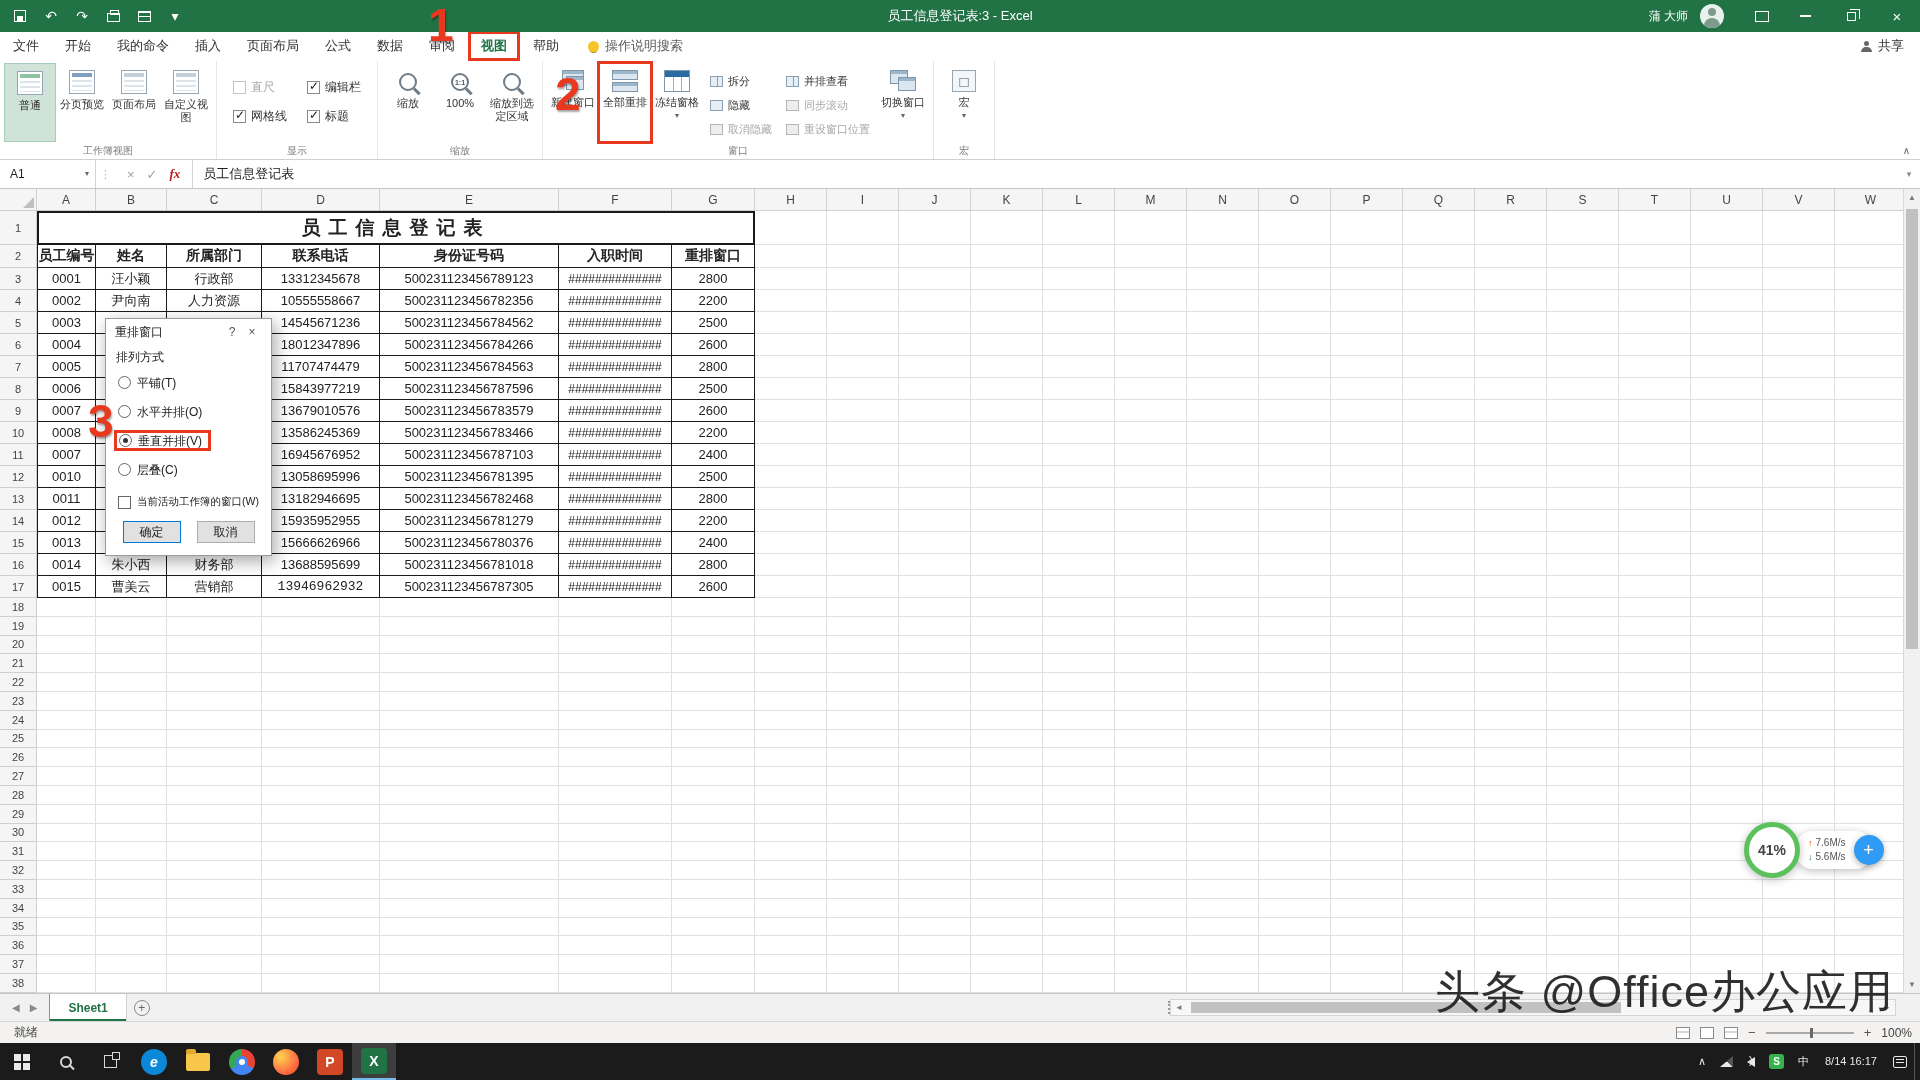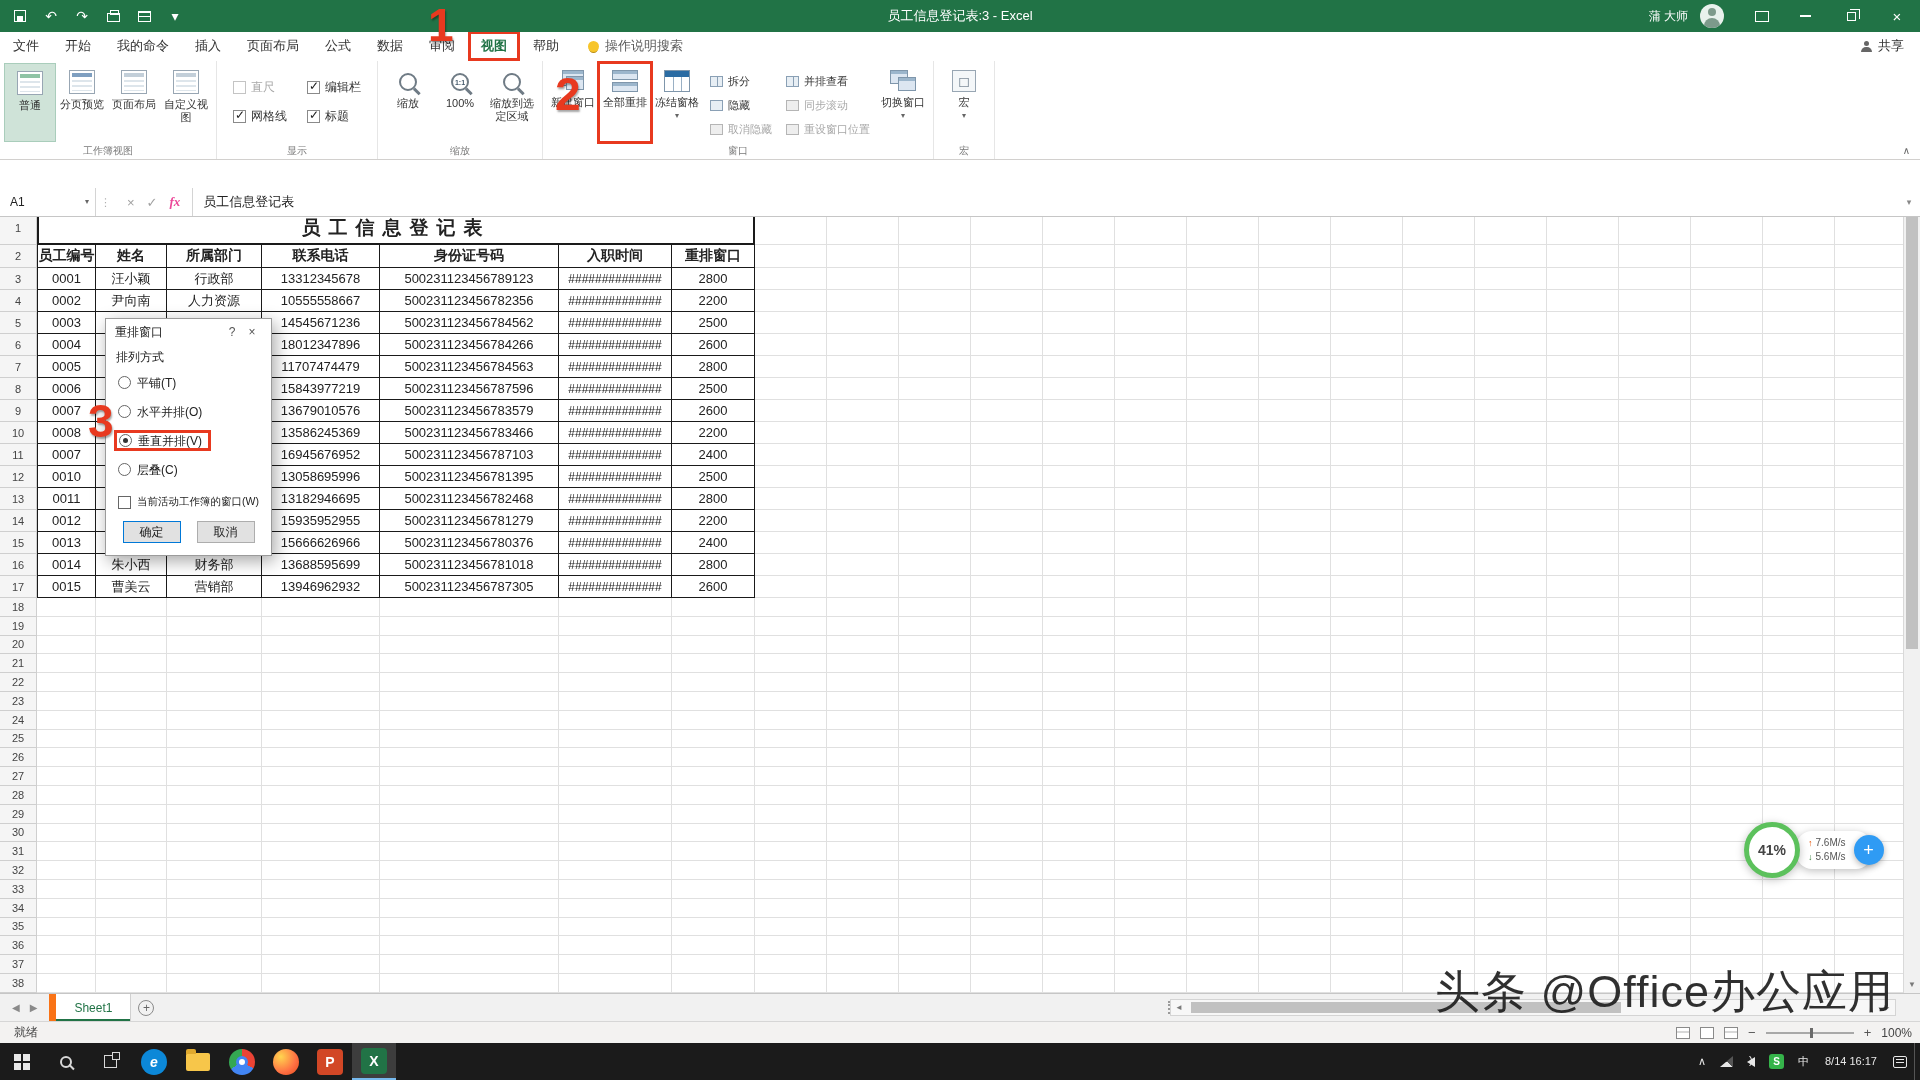--- a/index.html
+++ b/index.html
@@ -72,26 +72,26 @@
   .win-ic .w1::before,.win-ic .w2::before{content:"";position:absolute;top:0;left:0;right:0;height:3px;background:#9cb6cc;}
   .mini-ic{width:13px;height:11px;border:1px solid #8aa0b5;background:#e7eef4;position:relative;flex:0 0 auto;}
   .mini-ic.split::after{content:"";position:absolute;top:0;bottom:0;left:50%;width:1px;background:#8aa0b5;}
   .mini-ic.gray{border-color:#b5b5b5;background:#eee;}
   .macro-ic{width:24px;height:22px;display:flex;align-items:center;justify-content:center;font-size:15px;font-weight:bold;color:#44596b;border:1px solid #98a6b3;background:#f4f7f9;}
   .freeze-ic{width:26px;height:22px;border:1px solid #7f96ab;background:#fff;position:relative;}
   .freeze-ic::before{content:"";position:absolute;top:0;left:0;right:0;height:6px;background:#2b6ca3;}
   .freeze-ic::after{content:"";position:absolute;top:6px;bottom:0;left:8px;width:1px;background:#9ab0c4;box-shadow:8px 0 0 #9ab0c4;}
 
   
-  .fbar{position:absolute;top:160px;left:0;right:0;height:29px;background:#fff;border-bottom:1px solid #c6c6c6;display:flex;align-items:stretch;z-index:10;margin-top:28px;}
+  .fbar{position:absolute;top:160px;left:0;right:0;height:29px;background:#fff;border-bottom:1px solid #c6c6c6;display:flex;align-items:stretch;z-index:10;}
   .namebox{width:96px;border-right:1px solid #d4d4d4;display:flex;align-items:center;padding:0 6px 0 10px;font-size:12px;color:#222;}
   .namebox .dd{margin-left:auto;}
   .fdots{display:flex;align-items:center;color:#b0b0b0;font-size:11px;padding:0 4px;}
   .fbtns{display:flex;align-items:center;gap:12px;padding:0 12px;border-right:1px solid #d4d4d4;color:#a0a0a0;font-size:13px;}
-  .fx{font-style:italic;font-weight:bold;color:#ec4899;font-family:"Liberation Serif",serif;}
+  .fx{font-style:italic;font-weight:bold;color:#b91c1c;font-family:"Liberation Serif",serif;}
   .fvalue{flex:1;display:flex;align-items:center;padding-left:10px;font-size:13px;color:#222;}
   .fexpand{width:22px;display:flex;align-items:center;justify-content:center;color:#888;font-size:9px;}
 
   
   .grid{position:absolute;top:189px;left:0;width:1903px;height:804px;background:#fff;overflow:hidden;z-index:1;}
   .colheads{display:flex;height:22px;background:#f5f5f5;}
   .corner{width:37px;height:100%;border-right:1px solid #cfcfcf;border-bottom:1px solid #cfcfcf;position:relative;background:#f5f5f5;flex:0 0 auto;}
   .corner::after{content:"";position:absolute;right:2px;bottom:2px;border-left:11px solid transparent;border-bottom:11px solid #c0c0c0;}
   .colh{height:100%;border-right:1px solid #cfcfcf;border-bottom:1px solid #cfcfcf;display:flex;align-items:center;justify-content:center;font-size:12px;color:#444;flex:0 0 auto;}
   .grow{display:flex;}
@@ -104,21 +104,21 @@
   .hashcell{font-size:12px;}
 
   
   .vscroll{position:absolute;top:189px;right:0;width:17px;height:804px;background:#f1f1f1;border-left:1px solid #d9d9d9;z-index:5;}
   .varrow{position:absolute;left:0;right:0;height:17px;display:flex;align-items:center;justify-content:center;font-size:8px;color:#7a7a7a;}
   .vthumb{position:absolute;top:20px;left:2px;right:2px;height:440px;background:#c1c1c1;}
 
   
   .sheetbar{position:absolute;top:993px;left:0;right:0;height:28px;background:#f1f1f1;border-top:1px solid #c6c6c6;display:flex;align-items:stretch;z-index:10;}
   .snav{display:flex;align-items:center;gap:10px;padding:0 12px;color:#8a8a8a;font-size:10px;}
-  .stab{background:#fff;display:flex;align-items:center;padding:0 18px;font-size:12px;color:#217346;font-weight:normal;border-left:7px solid #f97316;border-right:1px solid #d0d0d0;position:relative;}
+  .stab{background:#fff;display:flex;align-items:center;padding:0 18px;font-size:12px;color:#217346;font-weight:bold;border-left:1px solid #f97316;border-right:1px solid #d0d0d0;position:relative;}
   .stab::after{content:"";position:absolute;left:0;right:0;bottom:0;height:2px;background:#217346;}
   .addsheet{width:30px;display:flex;align-items:center;justify-content:center;}
   .addsheet .circ{width:16px;height:16px;border-radius:50%;border:1px solid #8a8a8a;color:#666;display:flex;align-items:center;justify-content:center;font-size:12px;line-height:1;}
   .hscroll{position:absolute;right:24px;top:5px;left:1170px;height:17px;background:#f7f7f7;border:1px solid #d4d4d4;display:flex;align-items:center;}
   .hs-arrow{width:16px;text-align:center;font-size:8px;color:#7a7a7a;}
   .hthumb{height:11px;background:#c1c1c1;width:430px;margin-left:4px;}
   .splitter{position:absolute;right:748px;top:7px;width:4px;height:13px;border-left:2px dotted #9a9a9a;}
 
   
   .statusbar{position:absolute;top:1021px;left:0;right:0;height:22px;background:#f3f2f1;border-top:1px solid #d6d6d6;display:flex;align-items:center;font-size:12px;color:#444;z-index:10;}
@@ -835,21 +835,21 @@
         <div class="cell" style="width: 72px;"></div>
         <div class="cell" style="width: 72px;"></div>
         <div class="cell" style="width: 72px;"></div>
         <div class="cell" style="width: 72px;"></div>
       </div>
       <div class="grow" style="height: 22px;">
         <div class="rowh">17</div>
         <div class="cell tcell tfirst" style="width: 59px;">0015</div>
         <div class="cell tcell" style="width: 71px;">曹美云</div>
         <div class="cell tcell" style="width: 95px;">营销部</div>
-        <div class="cell tcell" style="width: 118px;">13946962932</div>
+        <div class="cell tcell" style="width: 118px; font-family: Liberation Mono, monospace;">13946962932</div>
         <div class="cell tcell" style="width: 179px;">500231123456787305</div>
         <div class="cell tcell hashcell" style="width: 113px;">##############</div>
         <div class="cell tcell" style="width: 83px;">2600</div>
         <div class="cell" style="width: 72px;"></div>
         <div class="cell" style="width: 72px;"></div>
         <div class="cell" style="width: 72px;"></div>
         <div class="cell" style="width: 72px;"></div>
         <div class="cell" style="width: 72px;"></div>
         <div class="cell" style="width: 72px;"></div>
         <div class="cell" style="width: 72px;"></div>

